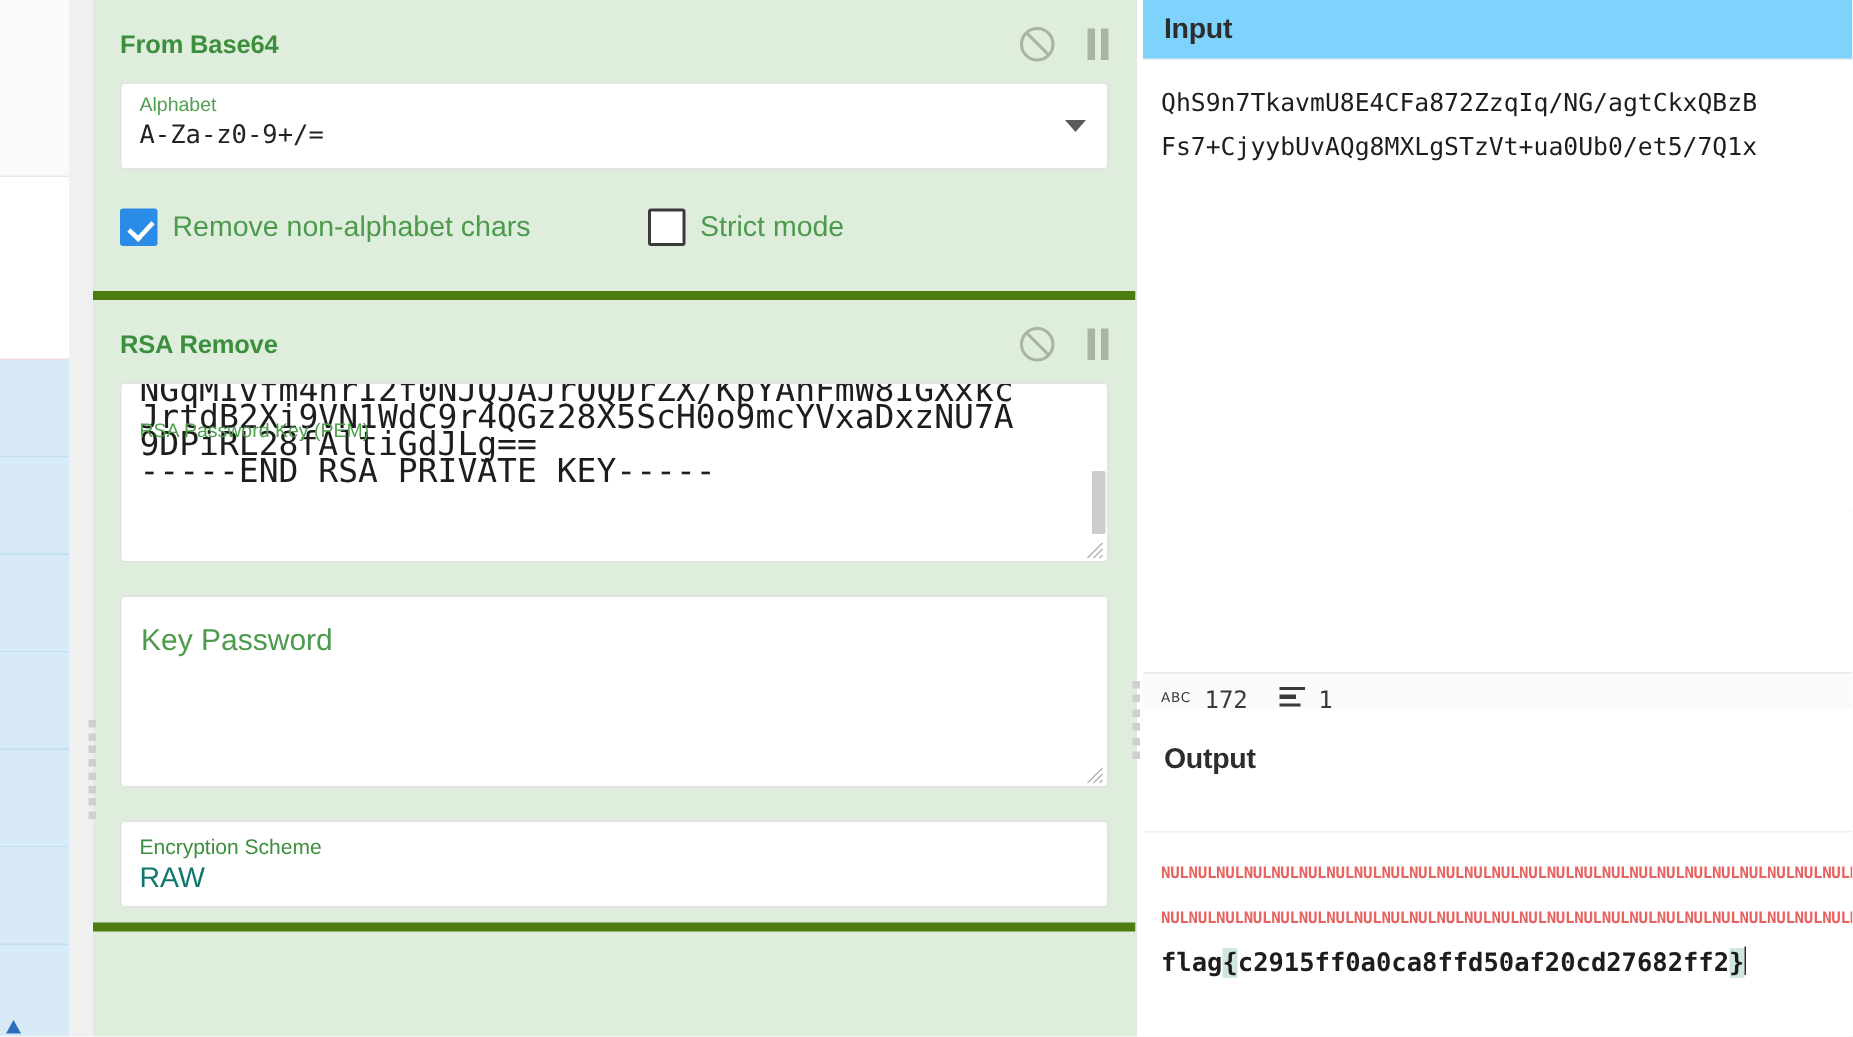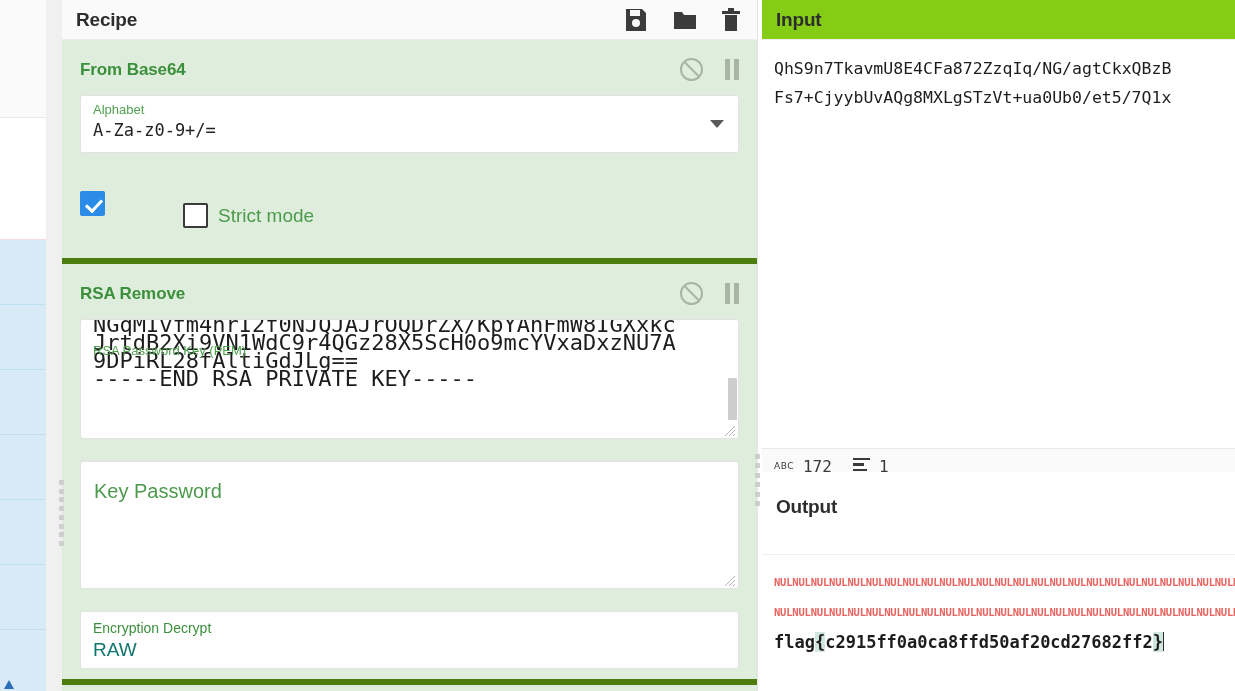--- a/index.html
+++ b/index.html
@@ -141,21 +141,21 @@
     width: 25px; height: 25px; border: 2px solid #3a3a3a;
     border-radius: 2px; background: #fff; position: relative; flex: none;
   }
   .chk-box.checked { background: #2b8ce8; border-color: #2b8ce8; }
   .chk-box.checked::after {
     content: ""; position: absolute; left: 7px; top: 3px;
     width: 7px; height: 13px; border: solid #fff;
     border-width: 0 3px 3px 0; transform: rotate(43deg);
   }
   .chk-label { margin-left: 10px; font-size: 19px; color: #4c9a4c; }
-  .chk-2 { margin-left: 78px; margin-top: 24px; }
+  .chk-2 { margin-left: 78px; }
 
   
   .ta-wrap {
     position: relative; background: #fff; border: 1px solid #e2e2e2;
     border-radius: 3px; overflow: hidden;
   }
   .ta-label {
     position: absolute; left: 12px; top: 23px;
     font-size: 13px; color: #50a050; pointer-events: none; z-index: 3;
   }
@@ -189,21 +189,21 @@
     position: absolute; left: 12px; top: 27px;
     font-size: 19px; color: #0f766e;
   }
 
   
   .io-pane {
     position: absolute; left: 762px; top: 0; width: 473px; height: 691px;
     background: #fff; overflow: hidden;
   }
   .io-title-bar {
-    height: 40px; background: #84cc16; border-bottom: 1px solid #ededed;
+    height: 40px; background: #7dd3fc; border-bottom: 1px solid #ededed;
     display: flex; align-items: center; padding: 0 14px;
   }
   .input-text {
     font-family: "DejaVu Sans Mono", monospace;
     font-size: 16.5px; line-height: 29px; color: #1d1d1d;
     padding: 14px 0 0 12px; white-space: pre; overflow: hidden;
     height: 405px;
   }
   .io-status {
     position: absolute; left: 0; top: 448px; width: 473px; height: 36px;
@@ -286,44 +286,20 @@
       <span></span>
       <span></span>
       <span></span>
       <span></span>
       <span></span>
       <span></span>
   </div>
 
   <div class="recipe-pane">
 
-    <div class="pane-title-bar">
-      <div class="pane-title">Recipe</div>
-      <div class="title-icons">
-        <span class="ticon">
-          <svg width="22" height="24" viewBox="0 0 22 24">
-            <path d="M1 1h16l4 4v18H1z" fill="#3b3b3b"></path>
-            <rect x="5" y="2" width="10" height="6" fill="#fafafa"></rect>
-            <circle cx="11" cy="15" r="4" fill="#fafafa"></circle>
-          </svg>
-        </span>
-        <span class="ticon">
-          <svg width="24" height="24" viewBox="0 0 24 24">
-            <path d="M1 4h8l2 3h12v14H1z" fill="#3b3b3b"></path>
-          </svg>
-        </span>
-        <span class="ticon">
-          <svg width="20" height="24" viewBox="0 0 20 24">
-            <rect x="7" y="0" width="6" height="3" fill="#3b3b3b"></rect>
-            <rect x="1" y="3" width="18" height="3" fill="#3b3b3b"></rect>
-            <path d="M4 7h12v16H4z" fill="#3b3b3b"></path>
-          </svg>
-        </span>
-      </div>
-    </div>
 
     <div class="op">
       <div class="op-head">
         <div class="op-name">From Base64</div>
         <div class="op-ctrls">
           <span class="ico-disable"></span>
           <span class="ico-pause">
               <i></i>
               <i></i>
             </span>
@@ -331,20 +307,21 @@
       </div>
       <div class="op-body">
         <div class="field-select">
           <span class="flabel">Alphabet</span>
           <span class="fvalue-mono">A-Za-z0-9+/=</span>
           <span class="caret-down"></span>
         </div>
         <div class="chk-row">
           <label class="chk">
             <span class="chk-box checked"></span>
+            <span class="chk-label">Remove non-alphabet chars</span>
           </label>
           <label class="chk chk-2">
             <span class="chk-box"></span>
             <span class="chk-label">Strict mode</span>
           </label>
         </div>
       </div>
     </div>
 
     <div class="op">
@@ -373,21 +350,21 @@
         </div>
 
         <div class="ta-wrap ta-pass">
           <span class="ta-pass-ph">Key Password</span>
           <svg class="ta-grip" viewBox="0 0 12 12">
             <path d="M11 1L1 11M11 5L5 11M11 9L9 11" stroke="#777" stroke-width="1" fill="none"></path>
           </svg>
         </div>
 
         <div class="field-scheme">
-          <span class="scheme-label">Encryption Decrypt</span>
+          <span class="scheme-label">Encryption Scheme</span>
           <span class="scheme-value">RAW</span>
         </div>
 
       </div>
     </div>
   </div>
 
   <div class="io-divider"></div>
 
   <div class="splitter-h">

